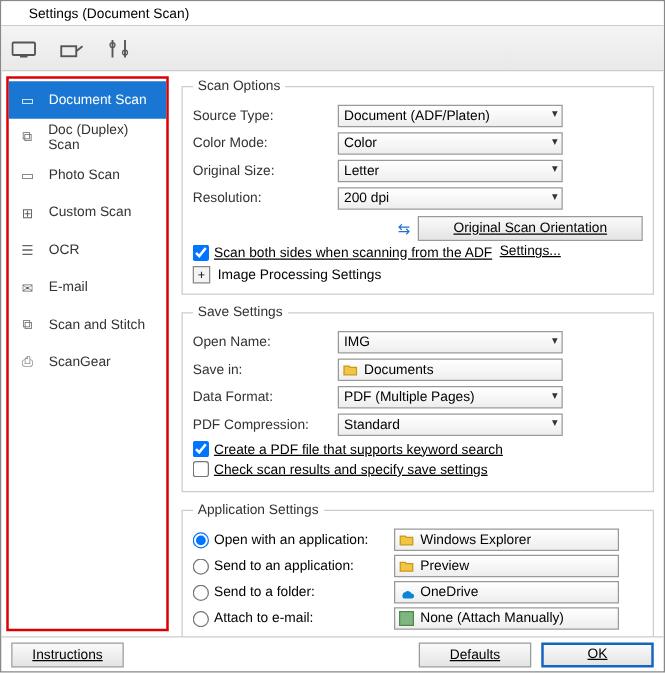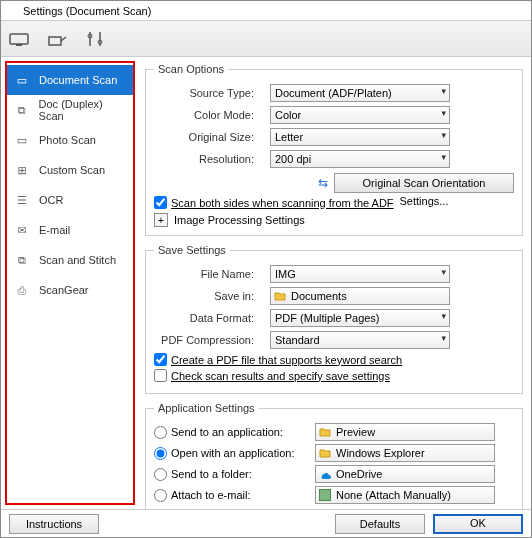--- a/index.html
+++ b/index.html
@@ -10,27 +10,27 @@
 .main { display:flex; height:calc(100% - 20px - 36px - 28px); }
 .sidebar { width:130px; border:2px solid #d00; margin:4px 0 4px 4px; padding-top:2px; }
 .sb-item { height:30px; display:flex; align-items:center; gap:6px; padding:0 4px; cursor:pointer; color:#333; }
 .sb-item.active { background:#1976d2; color:#fff; }
 .sb-icon { width:22px; height:22px; display:flex; align-items:center; justify-content:center; color:#666; }
 .sb-item.active .sb-icon { color:#fff; }
 .content { flex:1; padding:6px 8px 6px 10px; overflow:auto; }
 fieldset { border:1px solid #ccc; margin-bottom:8px; padding:6px 8px 8px; }
 legend { padding:0 4px; color:#333; }
 .row { display:flex; align-items:center; height:20px; margin:2px 0; }
-.row label.lbl { width:100px; color:#333;text-align:right; }
+.row label.lbl { width:100px; color:#333; }
 .row .ctl { flex:1;padding-left:16px; }
 select,input[type=text] { width:180px; height:18px; border:1px solid #999; background:linear-gradient(#fff,#eee); padding:0 4px; font-size:11px; }
 select { appearance:none; background:linear-gradient(#fff,#eee); }
 .sel-wrap { position:relative; display:inline-block; width:180px; }
 .sel-wrap::after { content:"▾"; position:absolute; right:4px; top:2px; font-size:9px; color:#333; pointer-events:none; }
-.btn { height:20px; border:1px solid #999; background:linear-gradient(#fafafa,#e4e4e4); padding:0 10px; cursor:pointer; font-size:11px; }
+.btn { height:20px; border:1px solid #999; background:linear-gradient(#fafafa,#e4e4e4); padding:0 10px; cursor:pointer; font-size:11px;text-decoration:underline; }
 .btn-long { width:180px; text-align:center; display:inline-block; line-height:18px; }
 .chk-row { display:flex; align-items:center; gap:4px; margin:3px 0;text-decoration:underline; }
 .chk-row input { margin:0; }
 .plus-row { display:flex; align-items:center; gap:6px; margin-top:4px; }
 .plus-box { width:14px; height:14px; border:1px solid #888; background:#f4f4f4; display:flex; align-items:center; justify-content:center; font-size:10px; cursor:pointer; }
 .orient-row { display:flex; align-items:center; justify-content:flex-end; gap:6px; margin-top:4px; }
 .arrow-icon { color:#2a6fd6; font-size:12px; }
 .radio-row { display:flex; align-items:center; gap:4px; margin:3px 0; }
 .radio-row input { margin:0; }
 .radio-row .r-lbl { width:140px; }
@@ -137,21 +137,21 @@
         </div>
       <div class="plus-row">
           <span class="plus-box">+</span>
           <span>Image Processing Settings</span>
         </div>
     </fieldset>
 
     <fieldset>
       <legend>Save Settings</legend>
       <div class="row">
-          <label class="lbl">File Name:</label>
+          <label class="lbl">Open Name:</label>
           <div class="ctl"><span class="sel-wrap"><select><option>IMG</option></select></span></div>
         </div>
       <div class="row">
           <label class="lbl">Save in:</label>
           <div class="ctl"><span class="app-sel"><span class="ico"><svg width="12" height="12" viewBox="0 0 12 12">
                   <path d="M1 3h4l1 1h5v6H1z" fill="#f4c542" stroke="#c79a1a"></path>
                 </svg></span><select class="pad"><option>Documents</option></select></span></div>
         </div>
       <div class="row">
           <label class="lbl">Data Format:</label>
@@ -166,33 +166,33 @@
           <span>Create a PDF file that supports keyword search</span>
         </div>
       <div class="chk-row">
           <input type="checkbox" style="">
           <span>Check scan results and specify save settings</span>
         </div>
     </fieldset>
 
     <fieldset>
       <legend>Application Settings</legend>
+      <div class="radio-row">
+          <input type="radio" name="app" checked="" style="">
+          <span class="r-lbl">Open with an application:</span>
+          <span class="app-sel"><span class="ico"><svg width="12" height="12" viewBox="0 0 12 12">
+                <path d="M1 3h4l1 1h5v6H1z" fill="#f4c542" stroke="#c79a1a"></path>
+              </svg></span><select class="pad"><option>Windows Explorer</option></select></span>
+        </div>
       <div class="radio-row">
           <input type="radio" name="app" style="">
           <span class="r-lbl">Send to an application:</span>
           <span class="app-sel"><span class="ico"><svg width="12" height="12" viewBox="0 0 12 12">
                 <path d="M1 3h4l1 1h5v6H1z" fill="#f4c542" stroke="#c79a1a"></path>
               </svg></span><select class="pad"><option>Preview</option></select></span>
-        </div>
-      <div class="radio-row">
-          <input type="radio" name="app" checked="" style="">
-          <span class="r-lbl">Open with an application:</span>
-          <span class="app-sel"><span class="ico"><svg width="12" height="12" viewBox="0 0 12 12">
-                <path d="M1 3h4l1 1h5v6H1z" fill="#f4c542" stroke="#c79a1a"></path>
-              </svg></span><select class="pad"><option>Windows Explorer</option></select></span>
         </div>
       <div class="radio-row">
           <input type="radio" name="app" style="">
           <span class="r-lbl">Send to a folder:</span>
           <span class="app-sel"><span class="ico"><svg width="12" height="12" viewBox="0 0 12 12">
                 <path d="M3 8a2 2 0 012-2 3 3 0 015 1 2 2 0 010 4H4a2 2 0 01-1-3z" fill="#0a84d6"></path>
               </svg></span><select class="pad"><option>OneDrive</option></select></span>
         </div>
       <div class="radio-row">
           <input type="radio" name="app" style="">

